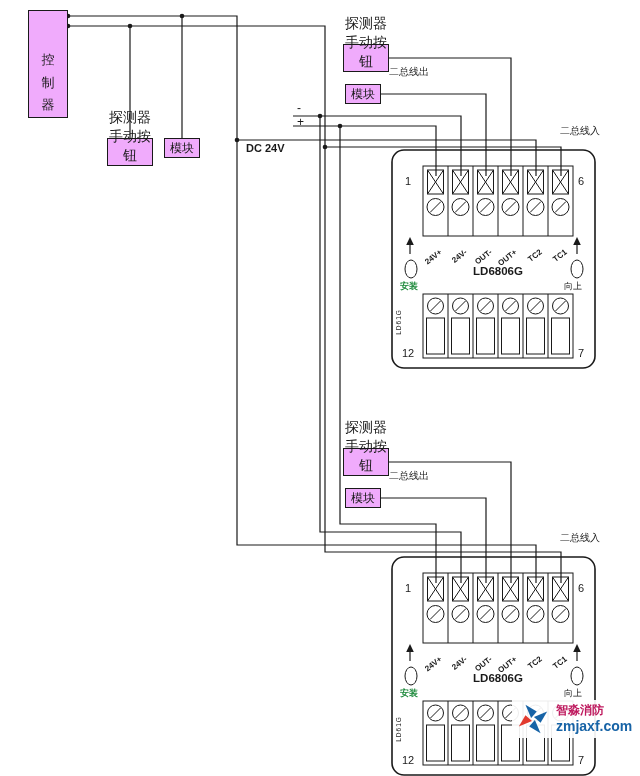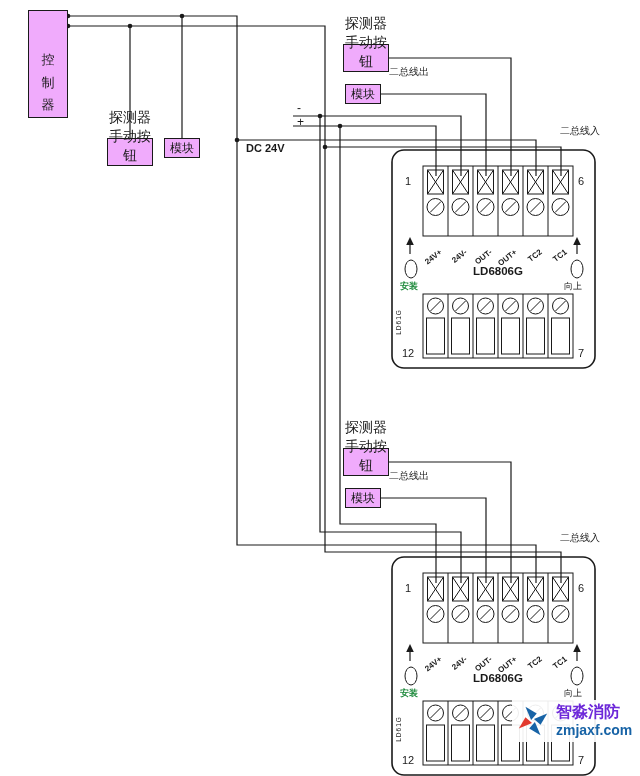--- a/index.html
+++ b/index.html
@@ -47,21 +47,21 @@
   #dc-plus{left:297px;top:115px;font-size:12px;}
   #busout1{left:389px;top:65px;font-size:10px;}
   #busout2{left:389px;top:469px;font-size:10px;}
   #busin1{left:546px;top:124px;width:54px;font-size:10px;text-align:right;}
   #busin2{left:546px;top:531px;width:54px;font-size:10px;text-align:right;}
   #watermark{
     position:absolute;left:512px;top:700px;display:flex;align-items:center;gap:6px;
     background:rgba(255,255,255,.92);padding:2px 4px;
   }
   .wm-text{display:flex;flex-direction:column;line-height:1.25;}
-  .wm-brand{font-size:16px;font-weight:bold;color:#6d28d9;}
+  .wm-brand{font-size:12px;font-weight:bold;color:#be185d;}
   .wm-site{font-size:14px;font-weight:bold;color:#1763a6;}
 </style>
 </head>
 <body>
 
 <div class="stage">
 
   <svg class="wiring" width="640" height="776" viewBox="0 0 640 776" xmlns="http://www.w3.org/2000/svg" xmlns:xlink="http://www.w3.org/1999/xlink">
     <defs>
 

